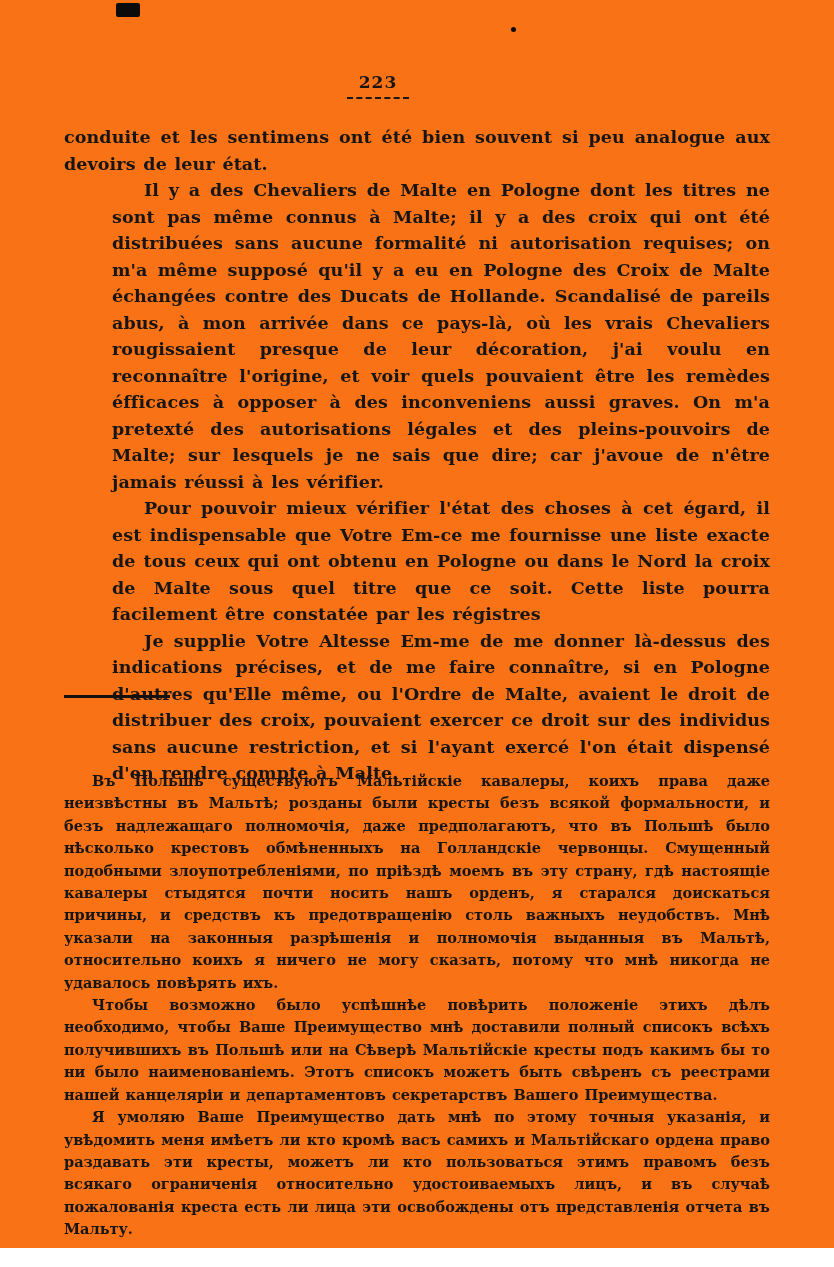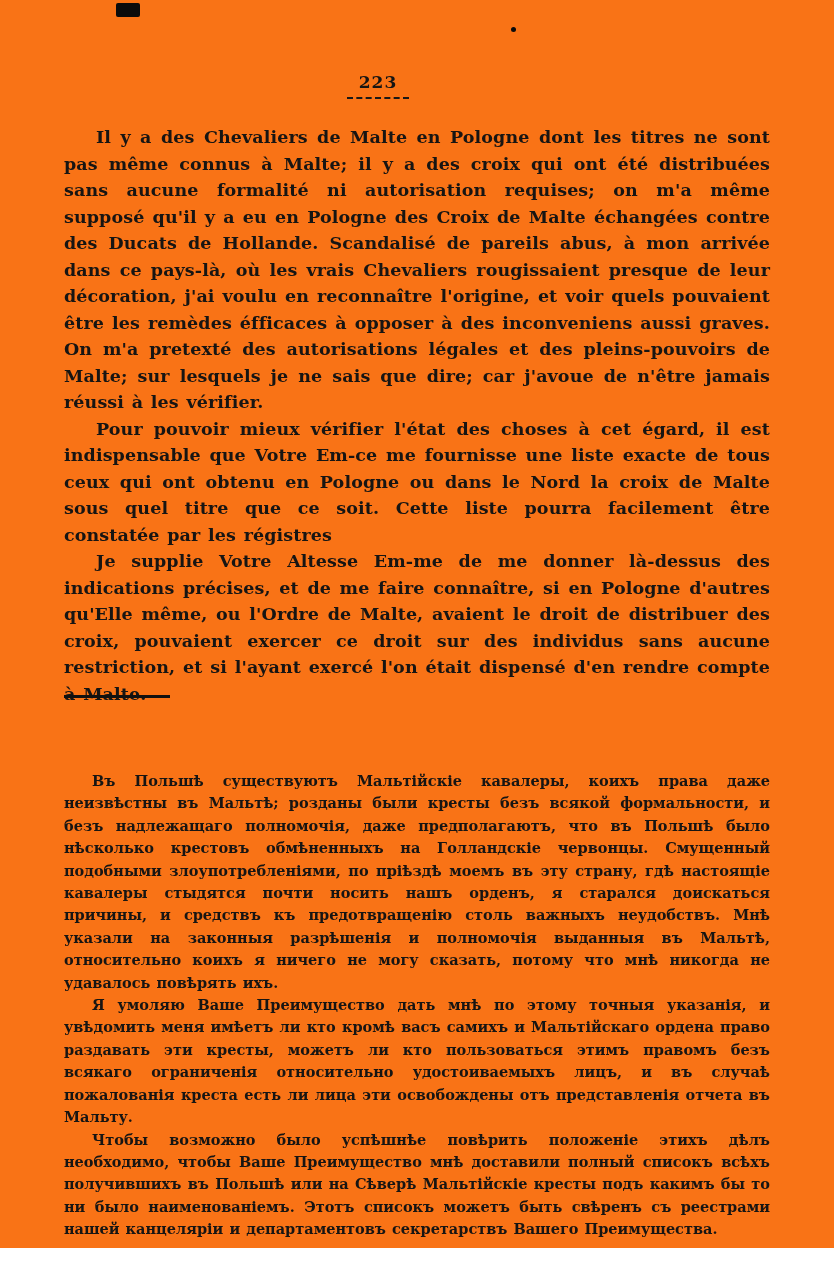--- a/index.html
+++ b/index.html
@@ -50,21 +50,21 @@
     top: 124px;
     width: 706px;
     font-size: 17.5px;
     line-height: 26.5px;
     font-weight: bold;
     text-align: justify;
     word-spacing: 1.5px;
     letter-spacing: 0.1px;
   }
   .main-text p { margin: 0; }
-  .main-text p.indent { text-indent: 32px; }
+  .main-text p.indent { text-indent: 32px; margin-left: 48px; }
 
   
   .footnote-rule {
     position: absolute;
     left: 64px;
     top: 695px;
     width: 106px;
     height: 3px;
     background: #121110;
     border: none;
@@ -93,28 +93,29 @@
 
   <div class="artifact top-left"></div>
   <div class="artifact top-dot"></div>
 
   <div class="page-number-wrap">
     <div class="page-number">223</div>
     <div class="page-number-underline"></div>
   </div>
 
   <div class="main-text">
+    <p>conduite et les sentimens ont été bien souvent si peu analogue aux devoirs de leur état.</p>
     <p class="indent">Il y a des Chevaliers de Malte en Pologne dont les titres ne sont pas même connus à Malte; il y a des croix qui ont été distribuées sans aucune formalité ni autorisation requises; on m'a même supposé qu'il y a eu en Pologne des Croix de Malte échangées contre des Ducats de Hollande. Scandalisé de pareils abus, à mon arrivée dans ce pays-là, où les vrais Chevaliers rougissaient presque de leur décoration, j'ai voulu en reconnaître l'origine, et voir quels pouvaient être les remèdes éfficaces à opposer à des inconveniens aussi graves. On m'a pretexté des autorisations légales et des pleins-pouvoirs de Malte; sur lesquels je ne sais que dire; car j'avoue de n'être jamais réussi à les vérifier.</p>
     <p class="indent">Pour pouvoir mieux vérifier l'état des choses à cet égard, il est indispensable que Votre Em-ce me fournisse une liste exacte de tous ceux qui ont obtenu en Pologne ou dans le Nord la croix de Malte sous quel titre que ce soit. Cette liste pourra facilement être constatée par les régistres</p>
     <p class="indent">Je supplie Votre Altesse Em-me de me donner là-dessus des indications précises, et de me faire connaître, si en Pologne d'autres qu'Elle même, ou l'Ordre de Malte, avaient le droit de distribuer des croix, pouvaient exercer ce droit sur des individus sans aucune restriction, et si l'ayant exercé l'on était dispensé d'en rendre compte à Malte.</p>
   </div>
 
   <div class="footnote-rule"></div>
 
   <div class="footnote-text">
     <p class="indent">Въ Польшѣ существуютъ Мальтійскіе кавалеры, коихъ права даже неизвѣстны въ Мальтѣ; розданы были кресты безъ всякой формальности, и безъ надлежащаго полномочія, даже предполагаютъ, что въ Польшѣ было нѣсколько крестовъ обмѣненныхъ на Голландскіе червонцы. Смущенный подобными злоупотребленіями, по пріѣздѣ моемъ въ эту страну, гдѣ настоящіе кавалеры стыдятся почти носить нашъ орденъ, я старался доискаться причины, и средствъ къ предотвращенію столь важныхъ неудобствъ. Мнѣ указали на законныя разрѣшенія и полномочія выданныя въ Мальтѣ, относительно коихъ я ничего не могу сказать, потому что мнѣ никогда не удавалось повѣрять ихъ.</p>
+    <p class="indent">Чтобы возможно было успѣшнѣе повѣрить положеніе этихъ дѣлъ необходимо, чтобы Ваше Преимущество мнѣ доставили полный списокъ всѣхъ получившихъ въ Польшѣ или на Сѣверѣ Мальтійскіе кресты подъ какимъ бы то ни было наименованіемъ. Этотъ списокъ можетъ быть свѣренъ съ реестрами нашей канцеляріи и департаментовъ секретарствъ Вашего Преимущества.</p>
     <p class="indent">Я умоляю Ваше Преимущество дать мнѣ по этому точныя указанія, и увѣдомить меня имѣетъ ли кто кромѣ васъ самихъ и Мальтійскаго ордена право раздавать эти кресты, можетъ ли кто пользоваться этимъ правомъ безъ всякаго ограниченія относительно удостоиваемыхъ лицъ, и въ случаѣ пожалованія креста есть ли лица эти освобождены отъ представленія отчета въ Мальту.</p>
-    <p class="indent">Чтобы возможно было успѣшнѣе повѣрить положеніе этихъ дѣлъ необходимо, чтобы Ваше Преимущество мнѣ доставили полный списокъ всѣхъ получившихъ въ Польшѣ или на Сѣверѣ Мальтійскіе кресты подъ какимъ бы то ни было наименованіемъ. Этотъ списокъ можетъ быть свѣренъ съ реестрами нашей канцеляріи и департаментовъ секретарствъ Вашего Преимущества.</p>
   </div>
 
   <div class="artifact bottom-bar"></div>
 
 </div>
 
 </body></html>

